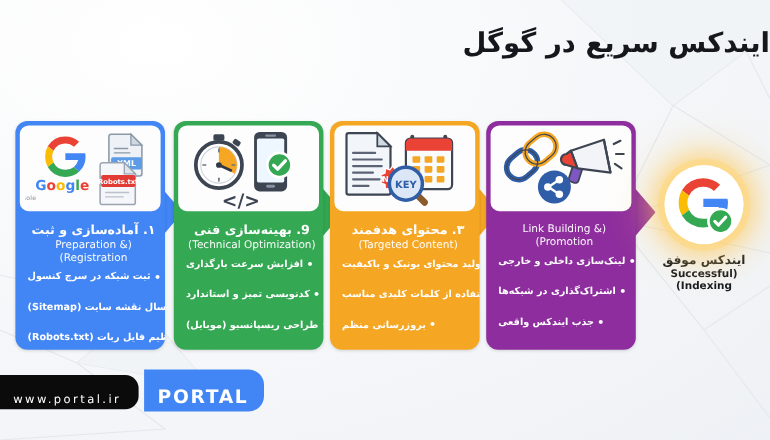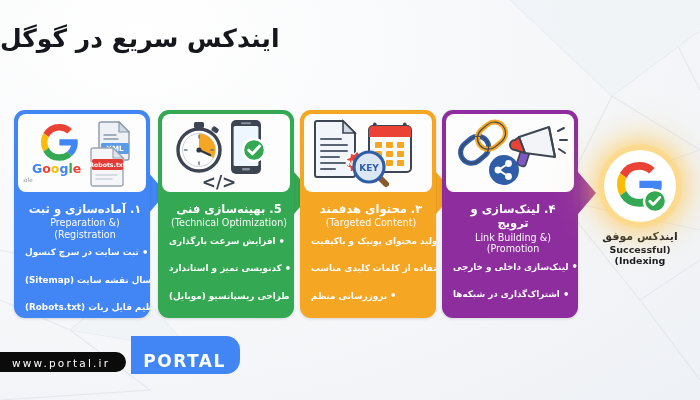--- a/index.html
+++ b/index.html
@@ -10,21 +10,21 @@
   }
   #stage{
     position:relative;width:700px;height:400px;overflow:hidden;
     background:
       radial-gradient(ellipse at 20% 10%, #ffffff 0%, #f7f8fa 45%, #eef1f5 100%);
   }
   #bg-poly{position:absolute;inset:0;width:700px;height:400px;pointer-events:none;}
 
   
   #page-title{
-    position:absolute;top:24px;left:0;width:700px;text-align:left;
+    position:absolute;top:24px;left:0;width:700px;text-align:right;
     font-size:25px;font-weight:bold;color:#15171c;letter-spacing:0px;
     direction:rtl;
   }
 
   
   #pipeline{position:absolute;top:110px;left:0;width:700px;height:210px;}
 
   .step{
     position:absolute;top:0;width:136px;height:208px;
     border-radius:11px;
@@ -63,21 +63,21 @@
 
   
   #brand{position:absolute;left:0;top:336px;}
   #brand-name{
     display:inline-block;background:#4285f4;color:#fff;font-weight:bold;
     font-size:17px;letter-spacing:1.5px;padding:15px 14px 3px 12px;
     border-radius:0 14px 14px 0;direction:ltr;
   }
   #brand-url{
     display:inline-block;background:#0b0b0c;color:#fff;font-size:10.5px;
-    letter-spacing:2.2px;padding:5px 16px 3px 12px;border-radius:0 12px 12px 0;
+    letter-spacing:2.2px;padding:16px 16px 3px 12px;border-radius:0 12px 12px 0;
     margin-top:4px;direction:ltr;
   }
   .gtext{font-size:13px;font-weight:bold;direction:ltr;}
 </style>
 </head>
 <body>
 
 <div id="stage">
 
   <svg id="bg-poly" viewBox="0 0 700 400" aria-hidden="true">
@@ -153,21 +153,21 @@
               <line x1="5" y1="27" x2="26" y2="27"></line>
                 <line x1="5" y1="31" x2="21" y2="31"></line>
             </g>
           </g>
         </svg>
       </div>
       <div class="step-body">
         <div class="step-title">۱. آماده‌سازی و ثبت</div>
         <div class="step-subtitle">(Preparation &amp; Registration)</div>
         <div class="bullets">
-          <div class="bullet">ثبت سایت در سرچ کنسول</div>
+          <div class="bullet">ثبت شبکه در سرچ کنسول</div>
           <div class="bullet">ارسال نقشه سایت (Sitemap)</div>
           <div class="bullet">تنظیم فایل ربات (Robots.txt)</div>
         </div>
       </div>
     </div>
 
     <div class="step" style="left:158px;background:#34a853;">
       <div class="icon-card">
         <svg width="110" height="74" viewBox="0 0 110 74" aria-hidden="true">
 
@@ -193,21 +193,21 @@
             <rect x="10" y="2.3" width="10" height="2" rx="1" fill="#8891a0"></rect>
             <rect x="11" y="48" width="8" height="2.6" rx="1.3" fill="#8891a0"></rect>
             <circle cx="23" cy="30" r="11" fill="#34a853" stroke="#fff" stroke-width="2.4"></circle>
             <path d="M17.8 30.2 l3.6 3.6 l7 -7.6" fill="none" stroke="#fff" stroke-width="3" stroke-linecap="round" stroke-linejoin="round"></path>
           </g>
 
           <text x="48" y="72" text-anchor="middle" fill="#3d4552" style="font-size:17px;font-weight:bold;font-family:'DejaVu Sans',sans-serif;">&lt;/&gt;</text>
         </svg>
       </div>
       <div class="step-body">
-        <div class="step-title">5. بهینه‌سازی فنی</div>
+        <div class="step-title">9. بهینه‌سازی فنی</div>
         <div class="step-subtitle">(Technical Optimization)</div>
         <div class="bullets">
           <div class="bullet">افزایش سرعت بارگذاری</div>
           <div class="bullet">کدنویسی تمیز و استاندارد</div>
           <div class="bullet">طراحی ریسپانسیو (موبایل)</div>
         </div>
       </div>
     </div>
 
     <div class="step" style="left:300px;background:#f5a623;">
@@ -298,21 +298,20 @@
                 <circle cx="19.5" cy="21.5" r="3.4"></circle>
             </g>
             <g stroke="#fff" stroke-width="2">
               <line x1="11.6" y1="13.6" x2="17" y2="10"></line>
                 <line x1="11.6" y1="16.4" x2="17" y2="20"></line>
             </g>
           </g>
         </svg>
       </div>
       <div class="step-body">
-        <div class="step-title">۴. لینک‌سازی و ترویج</div>
         <div class="step-subtitle">(Link Building &amp; Promotion)</div>
         <div class="bullets">
           <div class="bullet">لینک‌سازی داخلی و خارجی</div>
           <div class="bullet">اشتراک‌گذاری در شبکه‌ها</div>
           <div class="bullet">جذب ایندکس واقعی</div>
         </div>
       </div>
     </div>
   </div>
 

